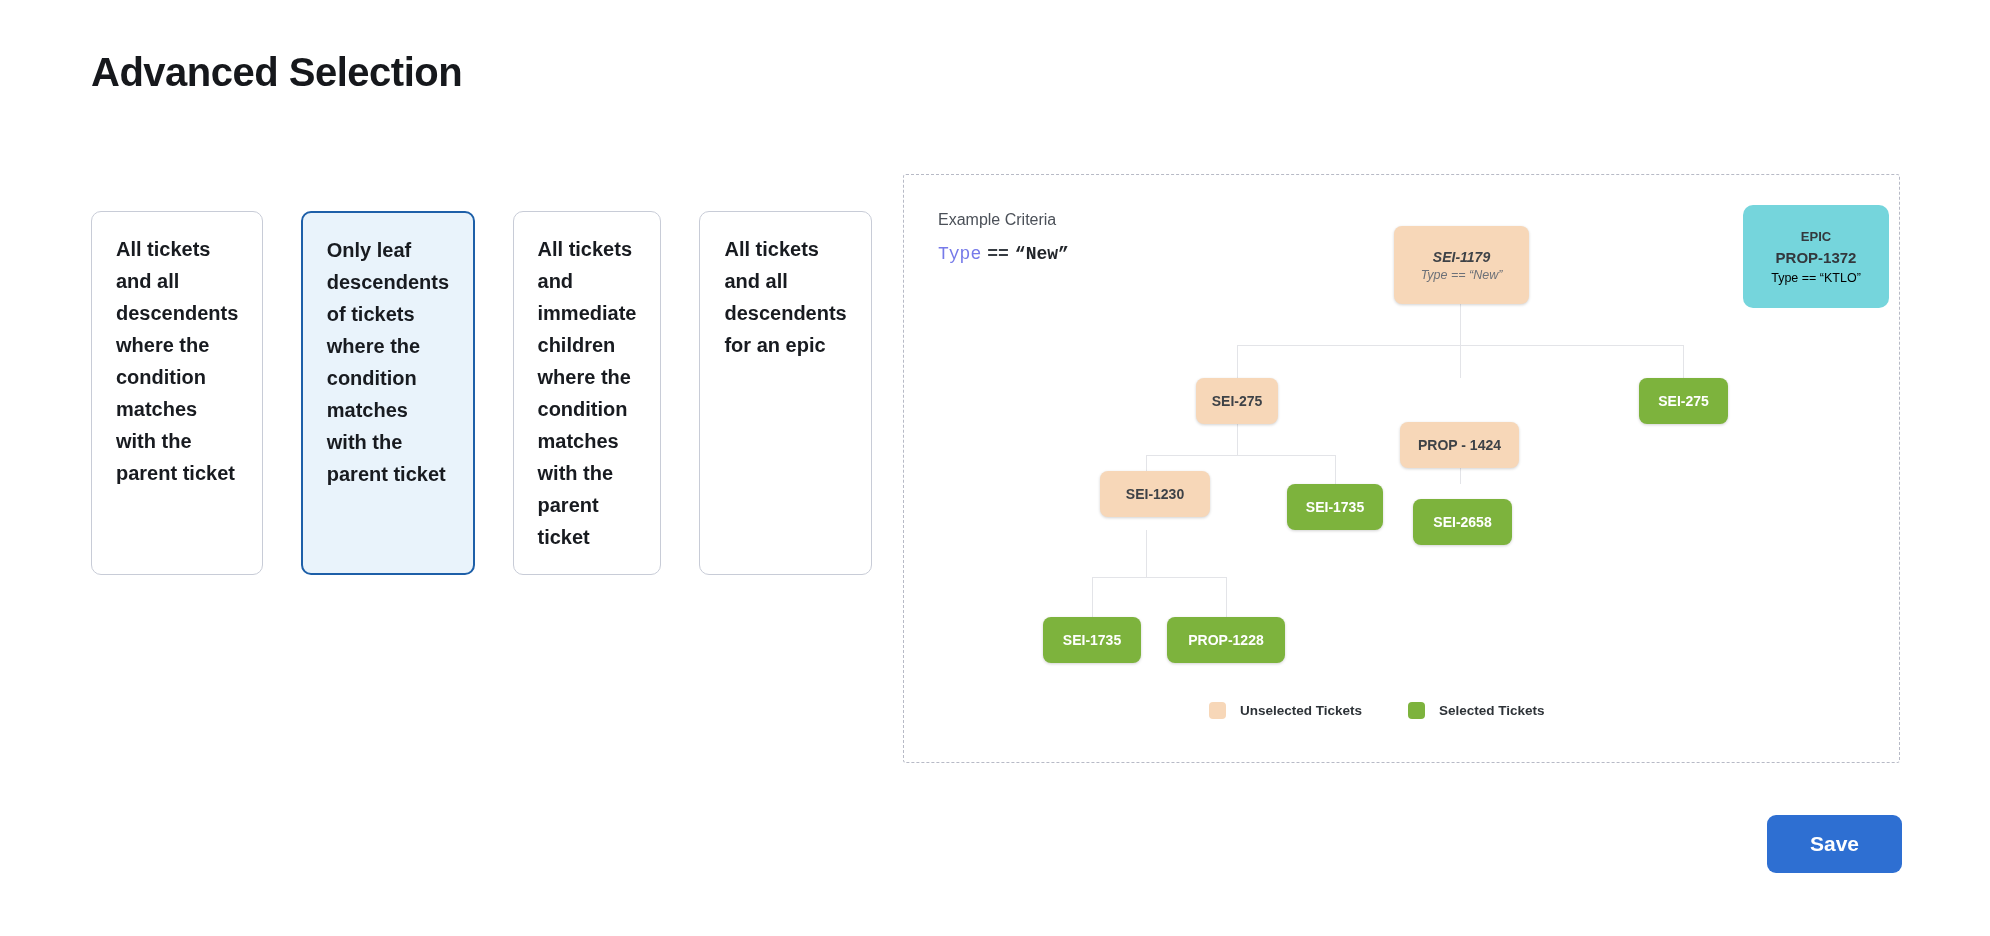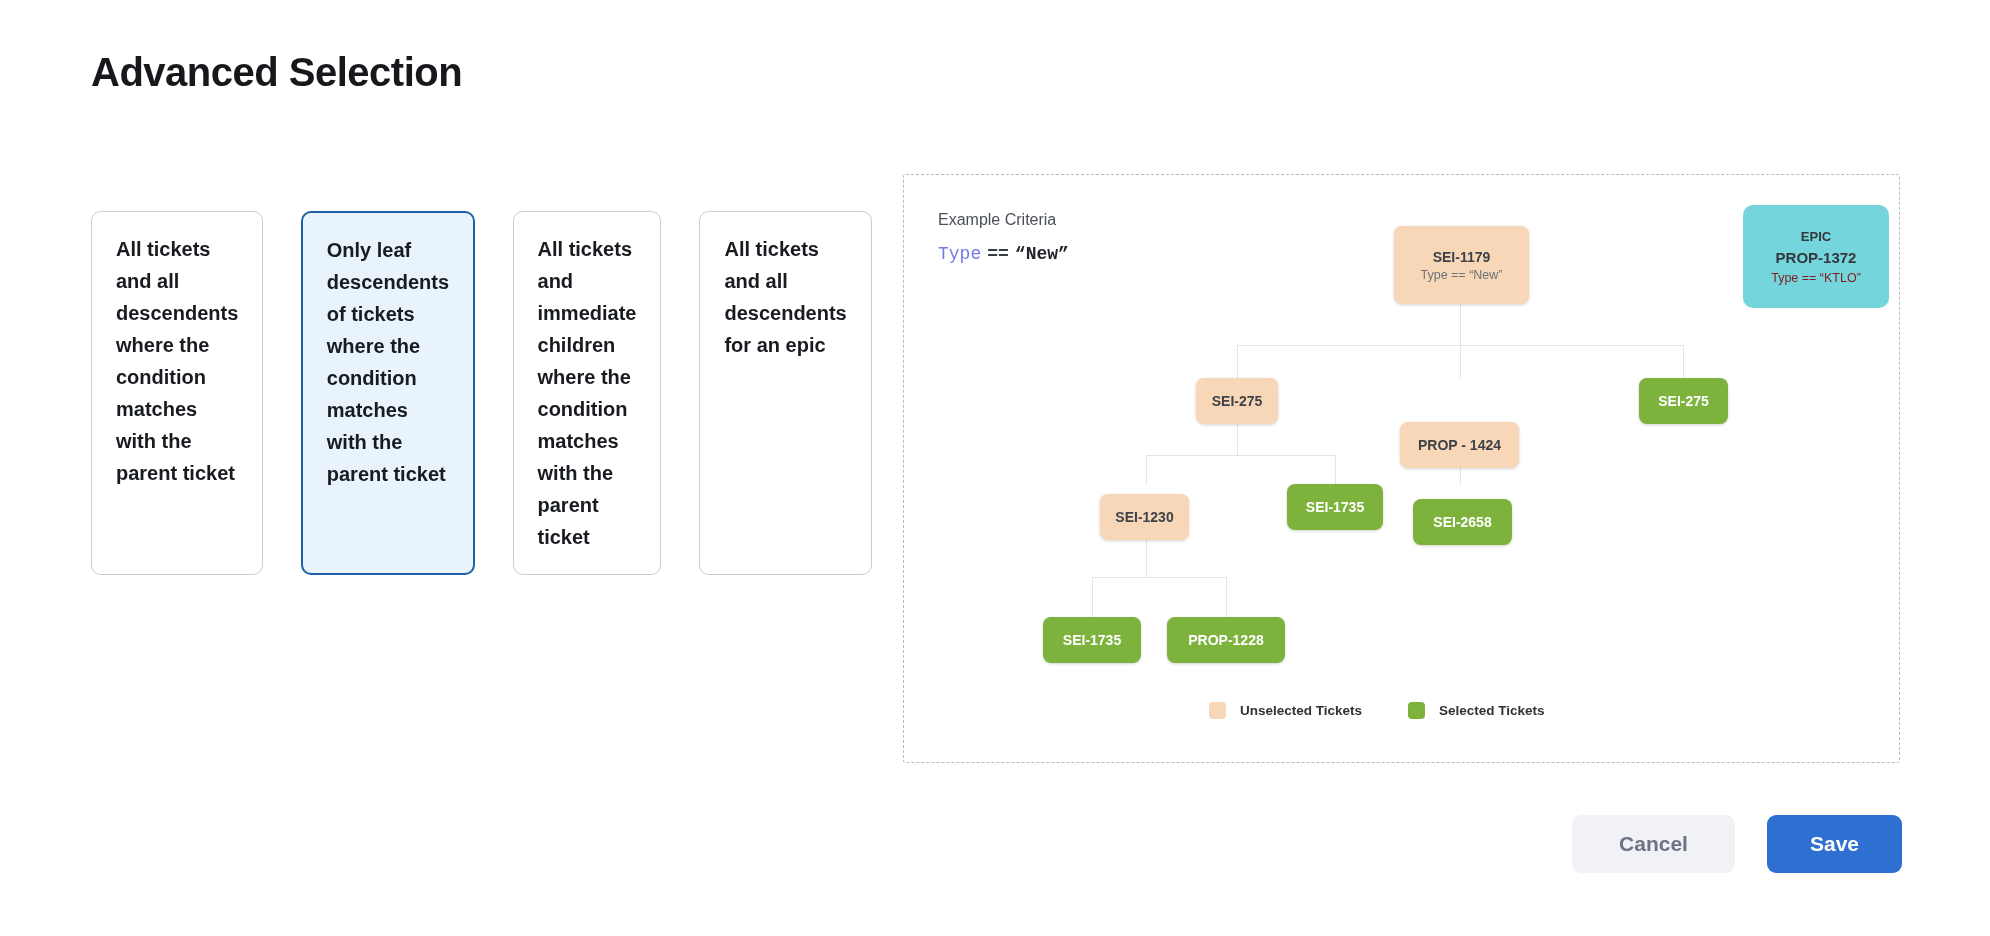--- a/index.html
+++ b/index.html
@@ -44,21 +44,21 @@
   .criteria-code .value { color:#22252a; font-weight:700; }
 
   .epic-card {
     position:absolute; left:839px; top:30px; width:146px; height:103px;
     background:#75d5dc; border-radius:10px;
     display:flex; flex-direction:column; align-items:center; justify-content:center;
     gap:5px; text-align:center;
   }
   .epic-card .epic-type { font-size:13px; font-weight:700; color:#33383d; }
   .epic-card .epic-id   { font-size:15px; font-weight:700; color:#33383d; }
-  .epic-card .epic-crit { font-size:12.5px; color:#7f1d1d; }
+  .epic-card .epic-crit { font-size:12.5px; color:#000000; }
 
   
   .connector { position:absolute; background:#e3e4e8; }
   .tree-node {
     position:absolute; border-radius:8px;
     display:flex; flex-direction:column; align-items:center; justify-content:center;
     gap:3px; box-shadow:0 1px 3px rgba(0,0,0,0.18);
   }
   .tree-node .node-id  { font-size:14px; font-weight:700; }
   .tree-node .node-sub { font-size:12.5px; font-weight:400; }
@@ -122,34 +122,34 @@
       <div class="connector" style="left: 779px; top: 170px; width: 1px; height: 33px;"></div>
       <div class="connector" style="left: 333px; top: 249px; width: 1px; height: 31px;"></div>
       <div class="connector" style="left: 242px; top: 280px; width: 190px; height: 1px;"></div>
       <div class="connector" style="left: 242px; top: 280px; width: 1px; height: 29px;"></div>
       <div class="connector" style="left: 431px; top: 280px; width: 1px; height: 29px;"></div>
       <div class="connector" style="left: 556px; top: 249px; width: 1px; height: 60px;"></div>
       <div class="connector" style="left: 242px; top: 355px; width: 1px; height: 47px;"></div>
       <div class="connector" style="left: 188px; top: 402px; width: 134px; height: 1px;"></div>
       <div class="connector" style="left: 188px; top: 402px; width: 1px; height: 40px;"></div>
       <div class="connector" style="left: 322px; top: 402px; width: 1px; height: 40px;"></div>
-      <div class="tree-node unselected" style="left: 490px; top: 51px; width: 135px; height: 78px;">
+      <div class="tree-node unselected" style="left: 490px; top: 51px; width: 135px; height: 78px; font-style: italic;">
         <div class="node-id">SEI-1179</div>
         <div class="node-sub">Type == “New”</div>
       </div>
       <div class="tree-node unselected" style="left: 292px; top: 203px; width: 82px; height: 46px;">
         <div class="node-id">SEI-275</div>
       </div>
       <div class="tree-node unselected" style="left: 496px; top: 203px; width: 119px; height: 46px; margin-top: 44px;">
         <div class="node-id">PROP - 1424</div>
       </div>
       <div class="tree-node selected" style="left: 735px; top: 203px; width: 89px; height: 46px;">
         <div class="node-id">SEI-275</div>
       </div>
-      <div class="tree-node unselected" style="left: 196px; top: 319px; width: 89px; height: 46px;">
+      <div class="tree-node unselected" style="left: 196px; top: 296px; width: 110px; height: 46px;">
         <div class="node-id">SEI-1230</div>
       </div>
       <div class="tree-node selected" style="left: 383px; top: 309px; width: 96px; height: 46px;">
         <div class="node-id">SEI-1735</div>
       </div>
       <div class="tree-node selected" style="left: 509px; top: 309px; width: 99px; height: 46px; margin-top: 15px;">
         <div class="node-id">SEI-2658</div>
       </div>
       <div class="tree-node selected" style="left: 139px; top: 442px; width: 98px; height: 46px;">
         <div class="node-id">SEI-1735</div>
@@ -165,15 +165,14 @@
         <span class="legend-label">Unselected Tickets</span>
       </div>
       <div class="legend-item">
         <span class="legend-swatch" style="background: rgb(125, 179, 61);"></span>
         <span class="legend-label">Selected Tickets</span>
       </div>
     </div>
 </div>
 
 <div class="footer">
-  <button class="btn btn-cancel">Cancel</button>
   <button class="btn btn-save">Save</button>
 </div>
 
 </body></html>

